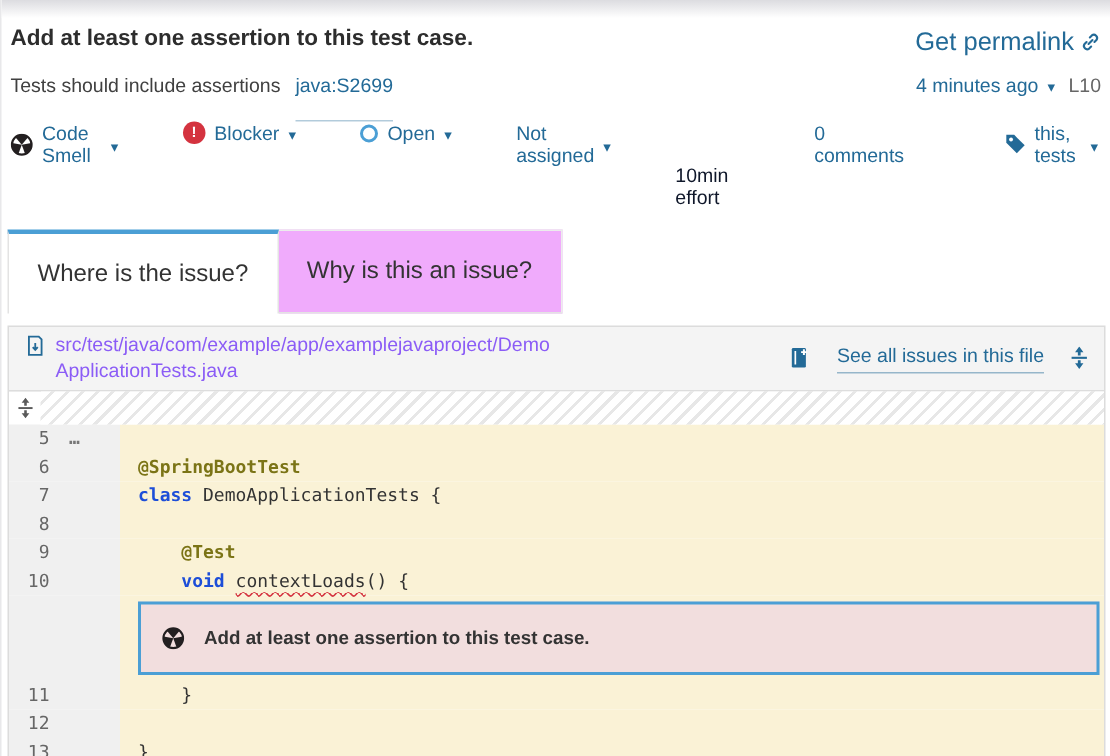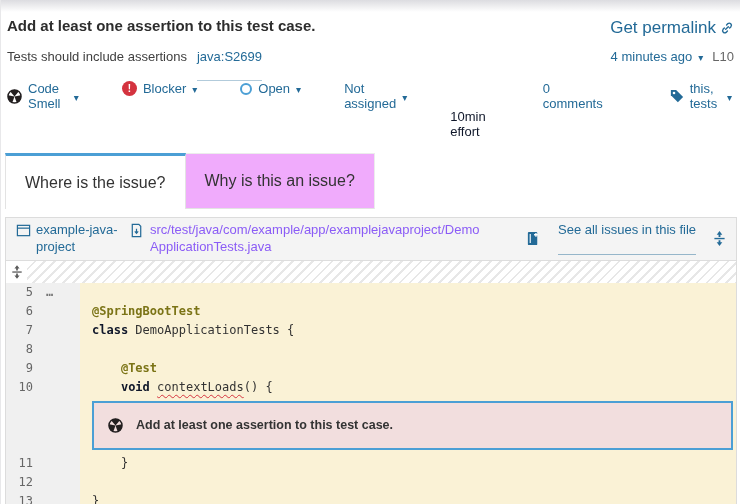--- a/index.html
+++ b/index.html
@@ -50,35 +50,35 @@
     display:flex; align-items:center; gap:11px;
     background:#f4f4f4; border-bottom:1px solid #ddd;
     padding:4px 10px; min-height:41px; font-size:13px; line-height:1.3;
   }
   .proj { display:flex; gap:5px; color:#236a97; width:102px; }
   .proj svg { flex:none; margin-top:1px; }
   .fpath { display:flex; gap:6px; color:#8b5cf6; max-width:352px; }
   .fpath svg { flex:none; margin-top:1px; color:#236a97; }
   .fpath .ptext { word-break:break-all; }
   .fh-right { margin-left:auto; display:flex; align-items:center; gap:17px; }
-  .see-all { border-bottom:1px solid rgba(35,106,151,.45); padding-bottom:15px; white-space:nowrap; }
+  .see-all { border-bottom:1px solid rgba(35,106,151,.45); padding-bottom:2px; white-space:nowrap; }
   .unfold { color:#236a97; display:inline-flex; }
 
   .expand-row { height:22px; display:flex; align-items:stretch; }
   .expand-row .icon-cell { width:21px; display:flex; align-items:center; justify-content:center; color:#5a5a5a; }
   .expand-row .stripes { flex:1; background:repeating-linear-gradient(135deg,#ffffff 0px,#ffffff 5px,#e7e7e7 5px,#e7e7e7 7px); }
 
   .code-table { width:100%; border-collapse:collapse; font-family:"DejaVu Sans Mono", monospace; font-size:12px; }
   .code-table tr { height:19px; }
   .code-table td { padding:0; vertical-align:middle; }
   td.ln { width:34px; text-align:right; padding-right:7px; color:#666; background:#f0f0f0; cursor:pointer; }
   td.gut { width:40px; background:#f0f0f0; color:#777; padding-left:6px; font-weight:bold; letter-spacing:1px; }
   td.code { background:#faf2d6; padding-left:12px; white-space:pre; color:#333; line-height:19px; }
   .tok-plain { }
-  .tok-keyword { color:#0f172a; font-weight:bold; }
+  .tok-keyword { color:#1d4ed8; font-weight:bold; }
   .tok-annotation { color:#7b7416; font-weight:bold; }
   .tok-issue-location { text-decoration:underline wavy #d4333f 1px; text-underline-offset:3px; }
 
   .issue-box {
     margin:4px 3px 4px 0;
     background:#f2dede; border:2px solid #4b9fd5;
     padding:13px 10px 13px 14px;
     display:flex; align-items:center; gap:13px;
     font-family:"Liberation Sans", sans-serif; font-size:12.5px; font-weight:bold; color:#333;
     cursor:pointer;
@@ -165,27 +165,20 @@
   <div class="tab active">
     <span>Where is the issue?</span>
   </div>
   <div class="tab inactive">
     <span>Why is this an issue?</span>
   </div>
 </div>
 
 <div class="panel">
   <div class="file-header">
-    <a class="proj">
-      <svg viewBox="0 0 16 16" width="15" height="15" fill="none" stroke="currentColor" stroke-width="1.3">
-        <rect x="1.5" y="2.5" width="13" height="11"></rect>
-        <path d="M1.5 5.5h13"></path>
-      </svg>
-      <span>example-java-project</span>
-    </a>
     <span class="fpath">
       <svg viewBox="0 0 16 16" width="15" height="15" fill="none" stroke="currentColor" stroke-width="1.3">
         <path d="M3.5 1.5h7l2 2v11h-9z"></path>
         <path d="M8 6v4.5M6.2 9L8 11l1.8-2"></path>
       </svg>
       <span class="ptext">src/test/java/com/example/app/examplejavaproject/DemoApplicationTests.java</span>
     </span>
     <span class="fh-right">
       <a style="display:inline-flex">
         <svg viewBox="0 0 16 16" width="15" height="15" fill="#236a97">

